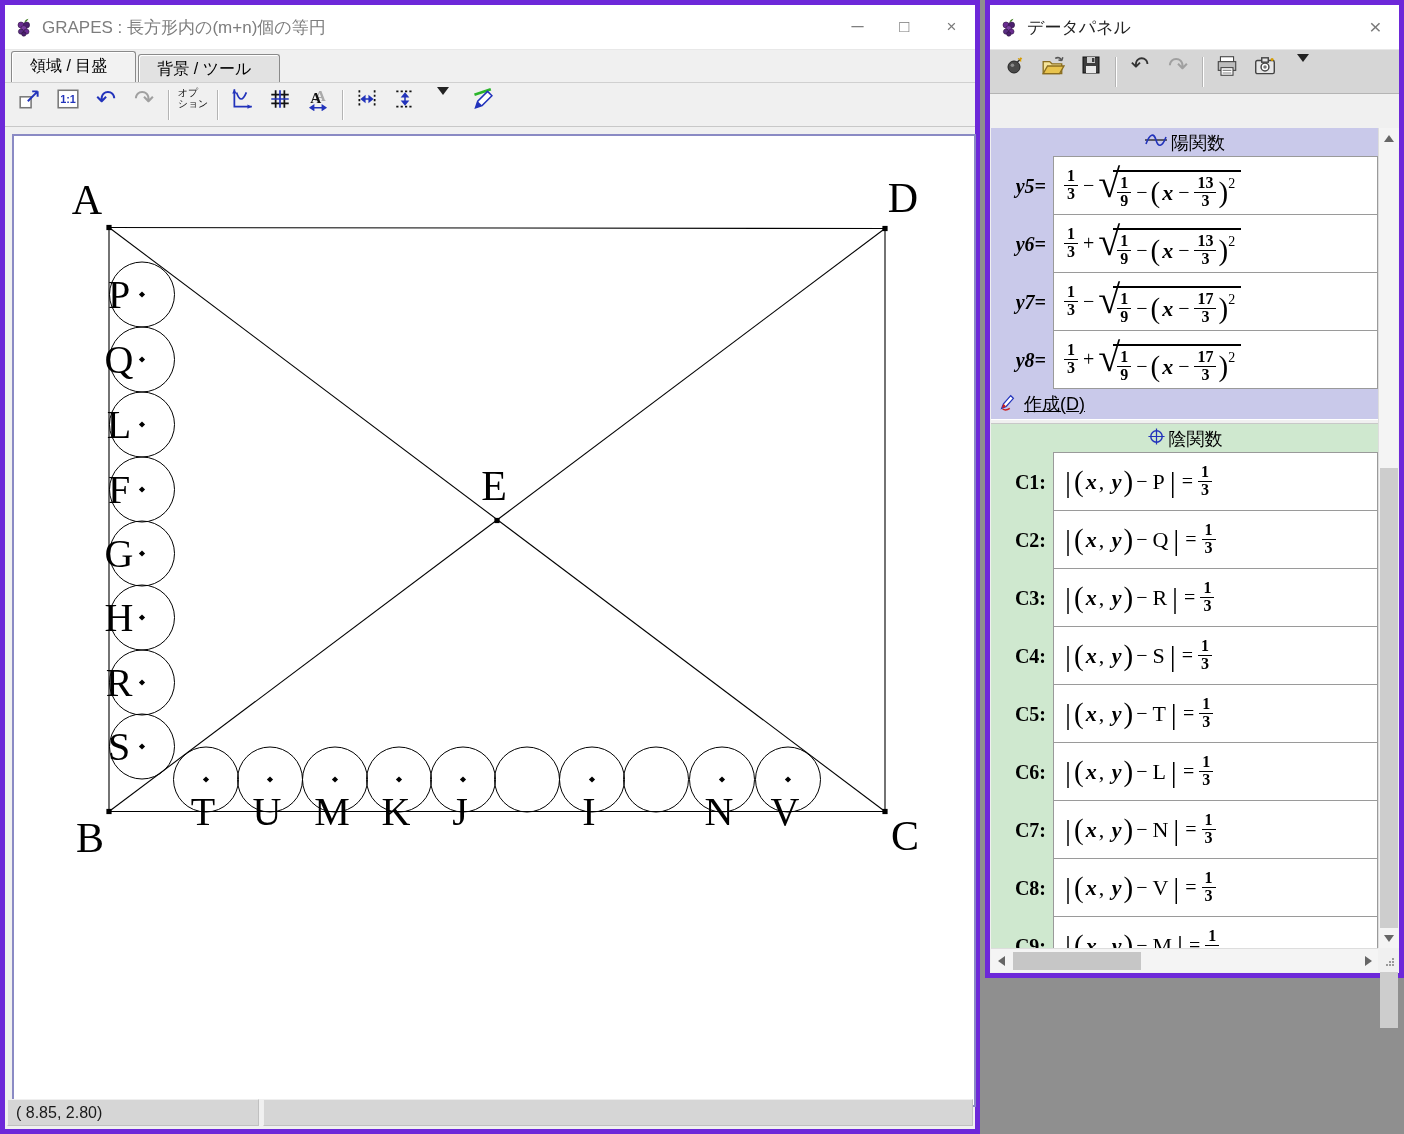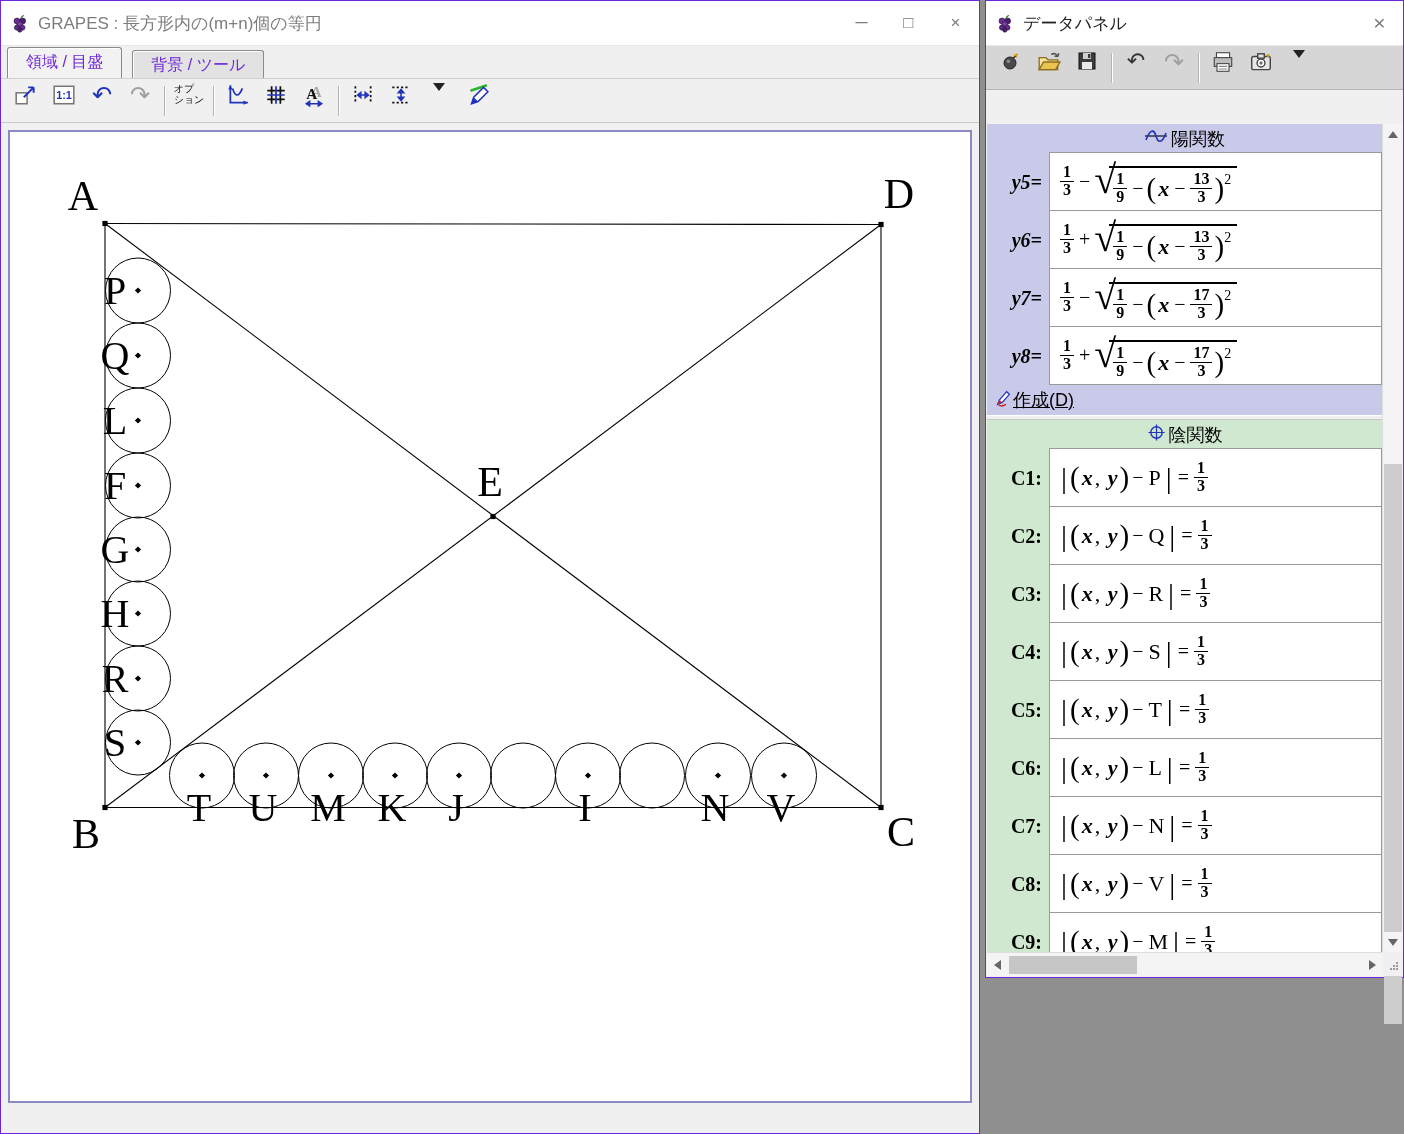--- a/index.html
+++ b/index.html
@@ -1,34 +1,34 @@
 <!DOCTYPE html>
 <html><head>
 <meta charset="utf-8">
 <style>
   * { box-sizing: border-box; margin: 0; padding: 0; }
   html,body { width:1404px; height:1134px; }
   body { background:#8f8f8f; font-family:"Liberation Sans", sans-serif; position:relative; overflow:hidden; }
 
   
-  .window { position:absolute; background:#f0f0f0; border:1px solid #6d28d9; }
+  .window { position:absolute; background:#f0f0f0; border:5px solid #6d28d9; }
   #main-window { left:0; top:0; width:980px; height:1134px; }
   #data-panel  { left:985px; top:0; width:419px; height:978px; }
 
   .titlebar { height:45px; background:#fff; display:flex; align-items:center; padding-left:9px; border-bottom:1px solid #e8e8e8; }
   .title-text { font-size:17px; color:#7d7d7d; margin-left:8px; }
   #data-panel .title-text { color:#222; }
   .win-controls { margin-left:auto; display:flex; }
   .win-btn { width:47px; height:44px; display:flex; align-items:center; justify-content:center; color:#7a7a7a; font-size:17px; }
   .app-icon { width:20px; height:20px; display:inline-block; }
 
   
   .tabbar { height:33px; display:flex; align-items:flex-end; padding-left:6px; background:#f0f0f0; border-bottom:1px solid #d0d0d0;}
-  .tab { height:28px; padding:4px 18px 0 18px; font-size:16px; color:#6d28d9;
-         border:1px solid #8a8a8a; border-bottom:none; background:#e2e2e2; margin-right:10px;
+  .tab { height:28px; padding:4px 28px 0 18px; font-size:16px; color:#000000;
+         border:1px solid #8a8a8a; border-bottom:none; background:#e2e2e2; margin-right:2px;
          border-top-left-radius:3px; border-top-right-radius:3px; box-shadow:inset 1px 1px 0 #fff;}
   .tab.active { height:31px; background:#f2f2f2; position:relative; z-index:2; }
 
   
   .toolbar { height:44px; display:flex; align-items:center; padding-left:6px; background:#f0f0f0; border-bottom:1px solid #c8c8c8; }
   #data-panel .toolbar { background:#d6d6d6; border-bottom:1px solid #b4b4b4; }
   .tool-btn { width:38px; height:36px; display:flex; justify-content:center; }
   .tool-sep { width:1px; height:30px; background:#b4b4b4; margin:0 5px; box-shadow:1px 0 0 #fff; }
   .glyph-blue { color:#2233bb; font-size:24px; line-height:1; }
   .glyph-gray { color:#a0a0a0; font-size:24px; line-height:1; }
@@ -52,21 +52,21 @@
   .menu-item { cursor:default; }
 
   
   #panel-content { position:absolute; left:1px; top:123px; right:21px; bottom:25px; background:#f0f0f0; overflow:hidden; }
   .sec-header { height:29px; display:flex; align-items:center; justify-content:center; gap:3px; font-size:18px; color:#000; }
   .sec-gap { height:5px; background:#f0f0f0; border-top:1px solid #fff; border-bottom:1px solid #c8c8c8; }
   .sec-explicit { background:#c9c9ea; }
   .sec-implicit { background:#cfe8cf; }
   .sec-curves   { background:#eaeac2;border-radius:15px; }
   .sec-shapes   { background:#f2dfae;margin-top:16px; }
-  .create-row { height:30px; background:#c9c9ea; display:flex; align-items:center; gap:0; padding-left:8px; font-size:18px; color:#000;text-decoration:underline; }
+  .create-row { height:30px; background:#c9c9ea; display:flex; align-items:center; gap:7px; padding-left:8px; font-size:18px; color:#000;text-decoration:underline; }
   .create-row u { text-decoration:underline; }
 
   .f-row { display:flex; height:58px;border-radius:8px; }
   .row-label { width:62px; display:flex; align-items:center; justify-content:flex-end; padding-right:7px;
                font-family:"Liberation Serif", serif; font-weight:bold; font-size:20px; color:#000; }
   .exp-label { font-style:italic; }
   .formula-box { flex:1; background:#fff; border:1px solid #9a9a9a; margin-top:-1px; display:flex; align-items:center; padding:2px 8px;
                  font-family:"Liberation Serif", serif; font-size:22px; color:#000; overflow:hidden; }
 
   .frac { display:inline-flex; flex-direction:column; text-align:center; font-size:16px; line-height:1.05; margin:0 2px; font-weight:bold;}
@@ -264,20 +264,24 @@
         <text x="76" y="701" text-anchor="middle" dominant-baseline="central" font-size="42">B</text>
         <rect x="868.4" y="672.4" width="5.2" height="5.2" fill="#000"></rect>
         <text x="891" y="699" text-anchor="middle" dominant-baseline="central" font-size="42">C</text>
         <rect x="868.4" y="89.4" width="5.2" height="5.2" fill="#000"></rect>
         <text x="889" y="61" text-anchor="middle" dominant-baseline="central" font-size="42">D</text>
         <rect x="480.4" y="381.4" width="5.2" height="5.2" fill="#000"></rect>
         <text x="480" y="349" text-anchor="middle" dominant-baseline="central" font-size="42">E</text>
       </svg>
   </div>
 
+  <div class="statusbar">
+    <div class="status-cell c1">( 8.85, 2.80)</div>
+    <div class="status-cell c2"></div>
+  </div>
 </div>
 
 <div class="window" id="data-panel">
   <div class="titlebar">
     <span class="app-icon">
       <svg viewBox="0 0 20 20" width="20" height="20">
           <path d="M10.5 5.5 Q11 2.2 14.5 1.8 Q13 4.8 10.5 5.5" fill="#3f7d1f"></path>
           <circle cx="7" cy="8" r="3" fill="#6a2c91" stroke="#2d1240" stroke-width="0.6"></circle>
           <circle cx="12.6" cy="8" r="3" fill="#4b1f6e" stroke="#2d1240" stroke-width="0.6"></circle>
           <circle cx="9.8" cy="11.6" r="3" fill="#7b3fa0" stroke="#2d1240" stroke-width="0.6"></circle>

